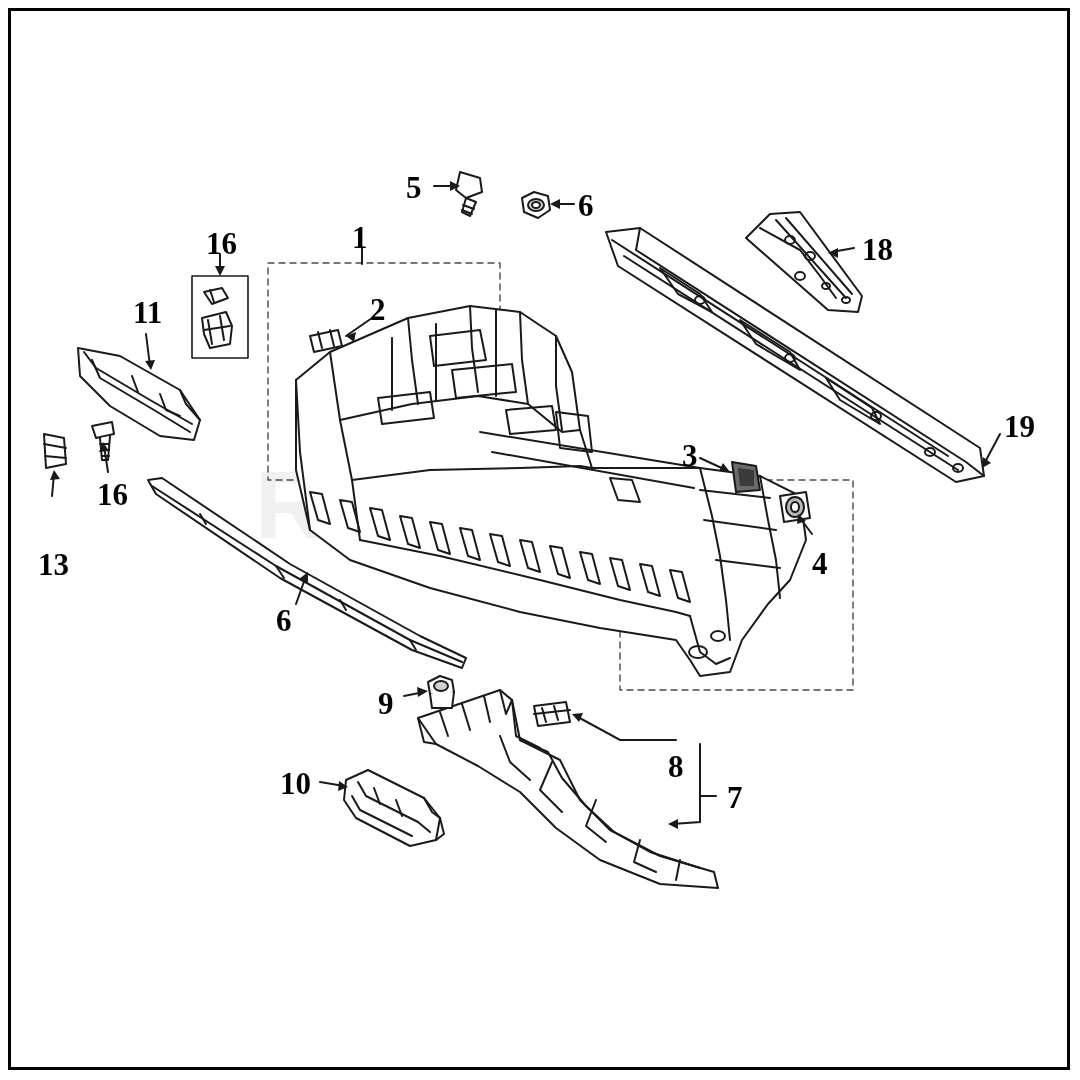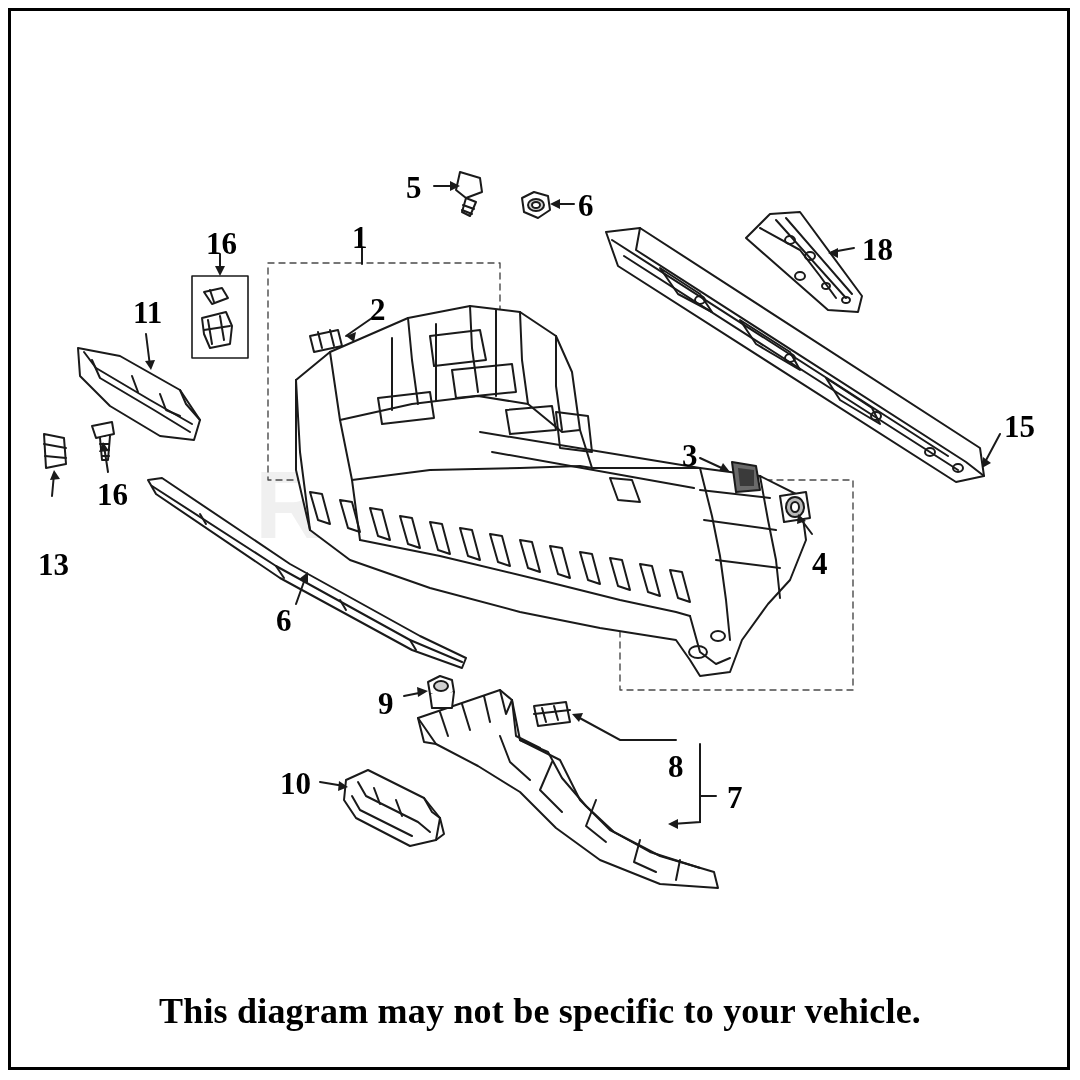--- a/index.html
+++ b/index.html
@@ -337,18 +337,17 @@
   <div class="callout-label" style="left:406px; top:172px;">5</div>
   <div class="callout-label" style="left:578px; top:190px;">6</div>
   <div class="callout-label" style="left:727px; top:782px;">7</div>
   <div class="callout-label" style="left:668px; top:751px;">8</div>
   <div class="callout-label" style="left:378px; top:688px;">9</div>
   <div class="callout-label" style="left:280px; top:768px;text-align:center;">10</div>
   <div class="callout-label" style="left:133px; top:297px;">11</div>
   <div class="callout-label" style="left:97px;  top:479px;">16</div>
   <div class="callout-label" style="left:38px;  top:506px;margin-top:43px;">13</div>
   <div class="callout-label" style="left:206px; top:228px;">16</div>
-  <div class="callout-label" style="left:1004px; top:411px;">15</div>
+  <div class="callout-label" style="left:1004px; top:411px;">19</div>
   <div class="callout-label" style="left:862px; top:234px;">18</div>
   <div class="callout-label" style="left:276px; top:605px;">6</div>
 
-  <div class="footer-note">This diagram may not be specific to your vehicle.</div>
 </div>
 
 </body></html>

